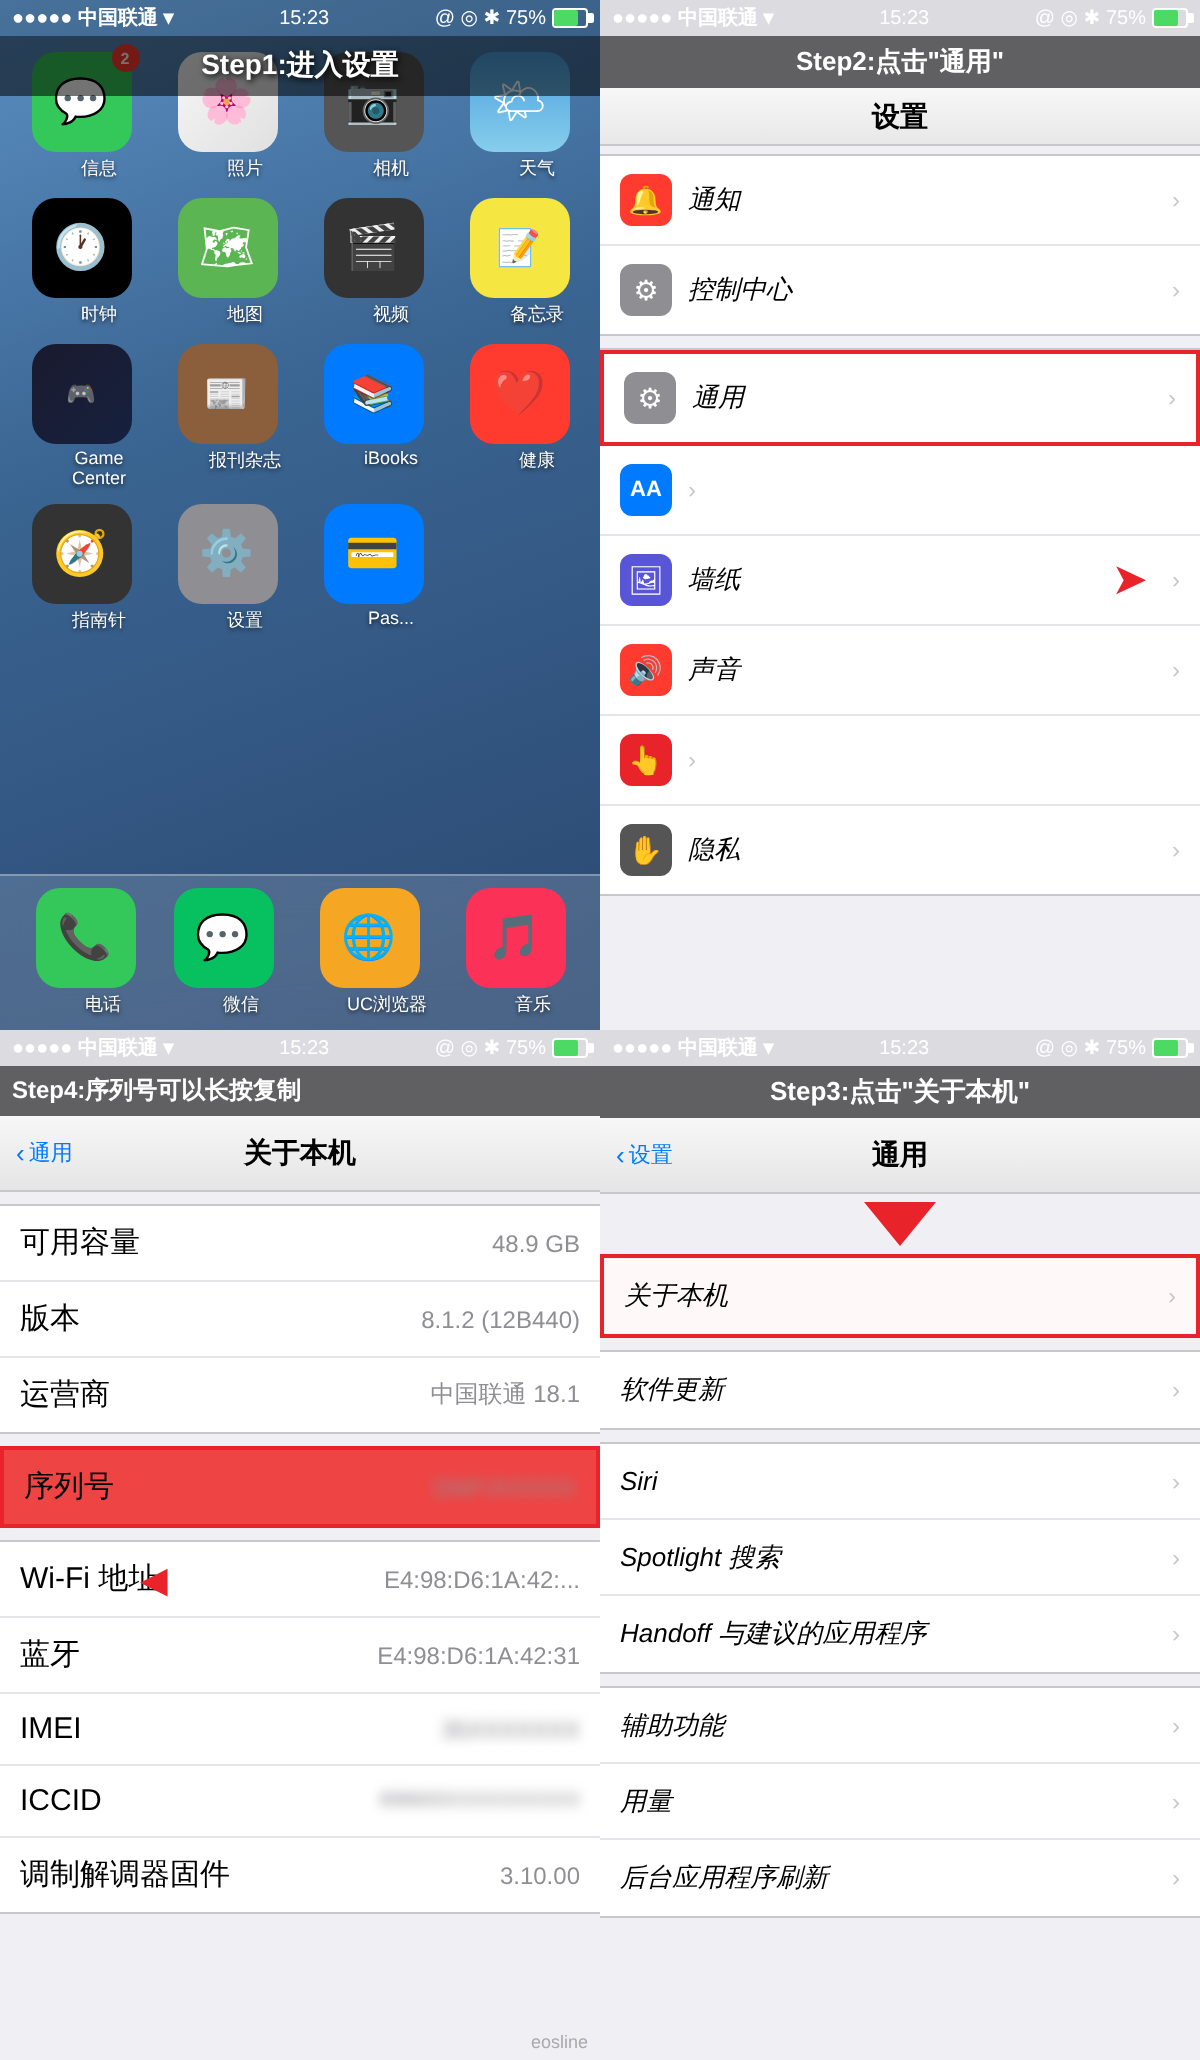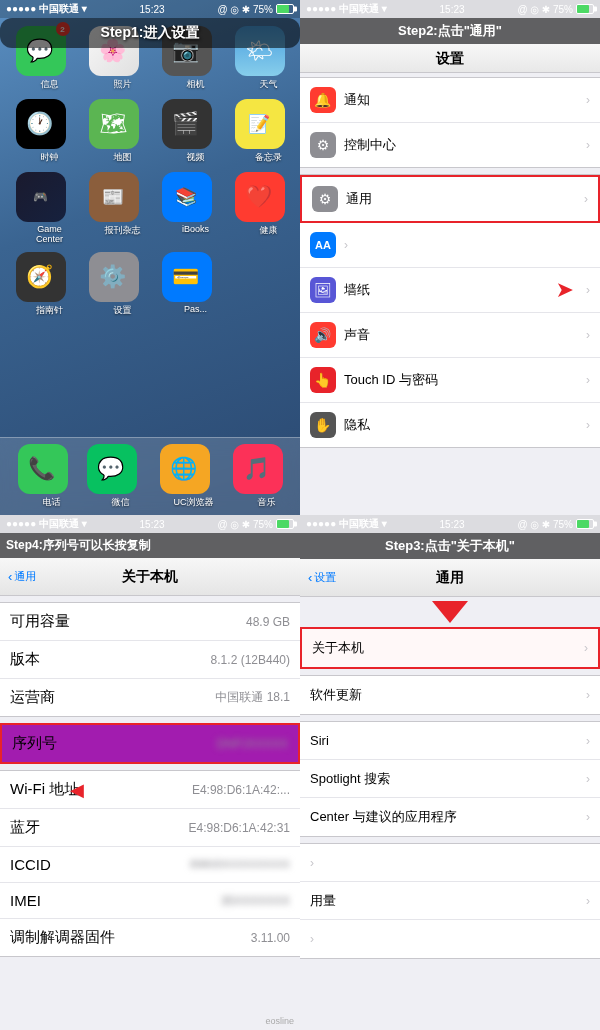--- a/index.html
+++ b/index.html
@@ -107,21 +107,20 @@
     .step-banner-top {
       position: absolute;
       top: 18px; left: 0; right: 0;
       background: rgba(0,0,0,0.55);
       color: #fff;
       font-size: 14px;
       font-weight: bold;
       padding: 6px 0;
       text-shadow: 1px 1px 3px #000;
       text-align: center;
-      border-radius: 12px;
     }
 
     
     .settings-screen {
       background: #efeff4;
       display: flex;
       flex-direction: column;
     }
     .settings-nav {
       background: linear-gradient(to bottom, #f7f7f7, #e8e8e8);
@@ -152,20 +151,21 @@
       border-radius: 6px;
       display: flex; align-items: center; justify-content: center;
       font-size: 14px;
       color: #fff;
       flex-shrink: 0;
     }
     .settings-row-label {
       flex: 1;
       font-size: 13px;
       color: #000;
+      font-style: italic;
     }
     .settings-chevron {
       color: #c8c7cc;
       font-size: 12px;
     }
 
     
     #q2 {
       background: #efeff4;
     }
@@ -434,21 +434,20 @@
         <span style="color:#e8232a;font-size:22px;margin-right:4px;">➤</span>
         <span class="settings-chevron">›</span>
       </div>
       <div class="settings-row">
         <div class="settings-row-icon" style="background:#ff3b30;">🔊</div>
         <span class="settings-row-label">声音</span>
         <span class="settings-chevron">›</span>
       </div>
       <div class="settings-row">
         <div class="settings-row-icon" style="background:#e8232a;">👆</div>
-        <span class="settings-row-label">Touch ID 与密码</span>
         <span class="settings-chevron">›</span>
       </div>
       <div class="settings-row">
         <div class="settings-row-icon" style="background:#555;">✋</div>
         <span class="settings-row-label">隐私</span>
         <span class="settings-chevron">›</span>
       </div>
     </div>
   </div>
 </div>
@@ -485,48 +484,48 @@
       <span class="info-label">版本</span>
       <span class="info-value">8.1.2 (12B440)</span>
     </div>
     <div class="info-row">
       <span class="info-label">运营商</span>
       <span class="info-value">中国联通 18.1</span>
     </div>
   </div>
 
   <div class="settings-section highlight-box" style="margin-top:0;">
-    <div class="info-row" style="background:#a21caf;justify-content:center;">
+    <div class="info-row" style="background:#ef4444;justify-content:center;">
       <span class="info-label">序列号</span>
       <span class="info-value blurred">DNPJXXXXX</span>
     </div>
   </div>
 
   <div class="settings-section" style="margin-top:0;">
     <div class="info-row" style="position:relative;">
       <span class="info-label">Wi-Fi 地址</span>
 
       <span style="position:absolute;left:70px;color:#e8232a;font-size:18px;">◀</span>
       <span class="info-value">E4:98:D6:1A:42:...</span>
     </div>
     <div class="info-row">
       <span class="info-label">蓝牙</span>
       <span class="info-value">E4:98:D6:1A:42:31</span>
     </div>
     <div class="info-row">
+      <span class="info-label">IMEI</span>
+      <span class="info-value blurred">35XXXXXXX</span>
+    </div>
+    <div class="info-row">
       <span class="info-label">ICCID</span>
       <span class="info-value blurred" style="font-size:10px;">898600XXXXXXXXXX</span>
     </div>
     <div class="info-row">
-      <span class="info-label">IMEI</span>
-      <span class="info-value blurred">35XXXXXXX</span>
-    </div>
-    <div class="info-row">
       <span class="info-label">调制解调器固件</span>
-      <span class="info-value">3.11.00</span>
+      <span class="info-value">3.10.00</span>
     </div>
   </div>
 
   <div style="position:absolute;bottom:4px;right:6px;font-size:9px;color:#aaa;">eosline</div>
 </div>
 
 <div id="q4" class="quadrant settings-screen">
 
   <div class="status-bar" style="background:rgba(0,0,0,0.08);">
     <span class="status-left">●●●●● 中国联通 ▾</span>
@@ -568,29 +567,31 @@
   <div class="settings-section">
     <div class="settings-row">
       <span class="settings-row-label">Siri</span>
       <span class="settings-chevron">›</span>
     </div>
     <div class="settings-row">
       <span class="settings-row-label">Spotlight 搜索</span>
       <span class="settings-chevron">›</span>
     </div>
     <div class="settings-row">
-      <span class="settings-row-label">Center 与建议的应用程序</span>
+      <span class="settings-row-label">Handoff 与建议的应用程序</span>
       <span class="settings-chevron">›</span>
     </div>
   </div>
   <div class="settings-section">
     <div class="settings-row">
+      <span class="settings-row-label">辅助功能</span>
       <span class="settings-chevron">›</span>
     </div>
     <div class="settings-row">
       <span class="settings-row-label">用量</span>
       <span class="settings-chevron">›</span>
     </div>
     <div class="settings-row">
+      <span class="settings-row-label">后台应用程序刷新</span>
       <span class="settings-chevron">›</span>
     </div>
   </div>
 </div>
 
 </body></html>

